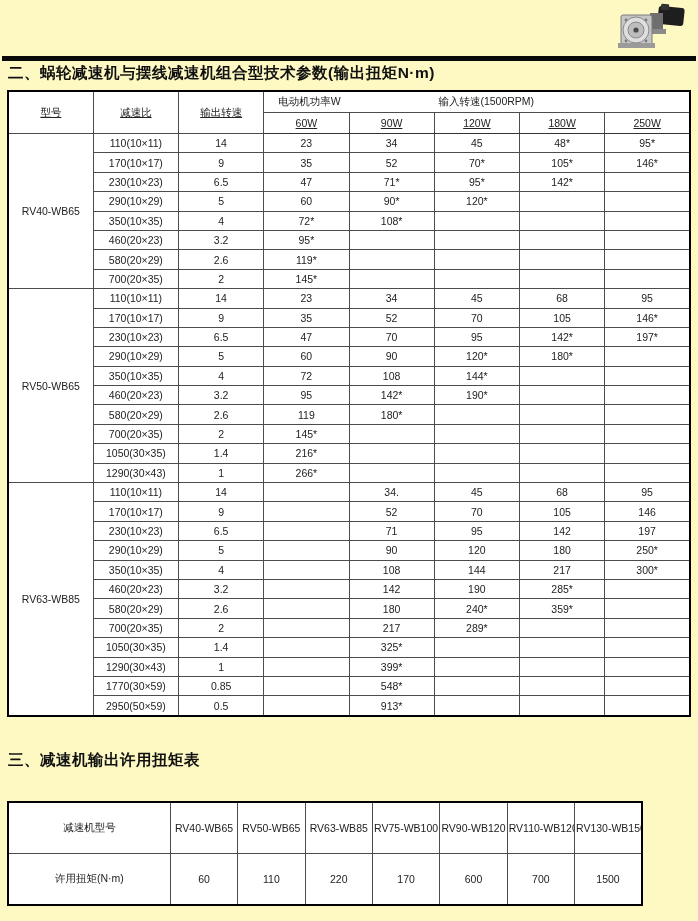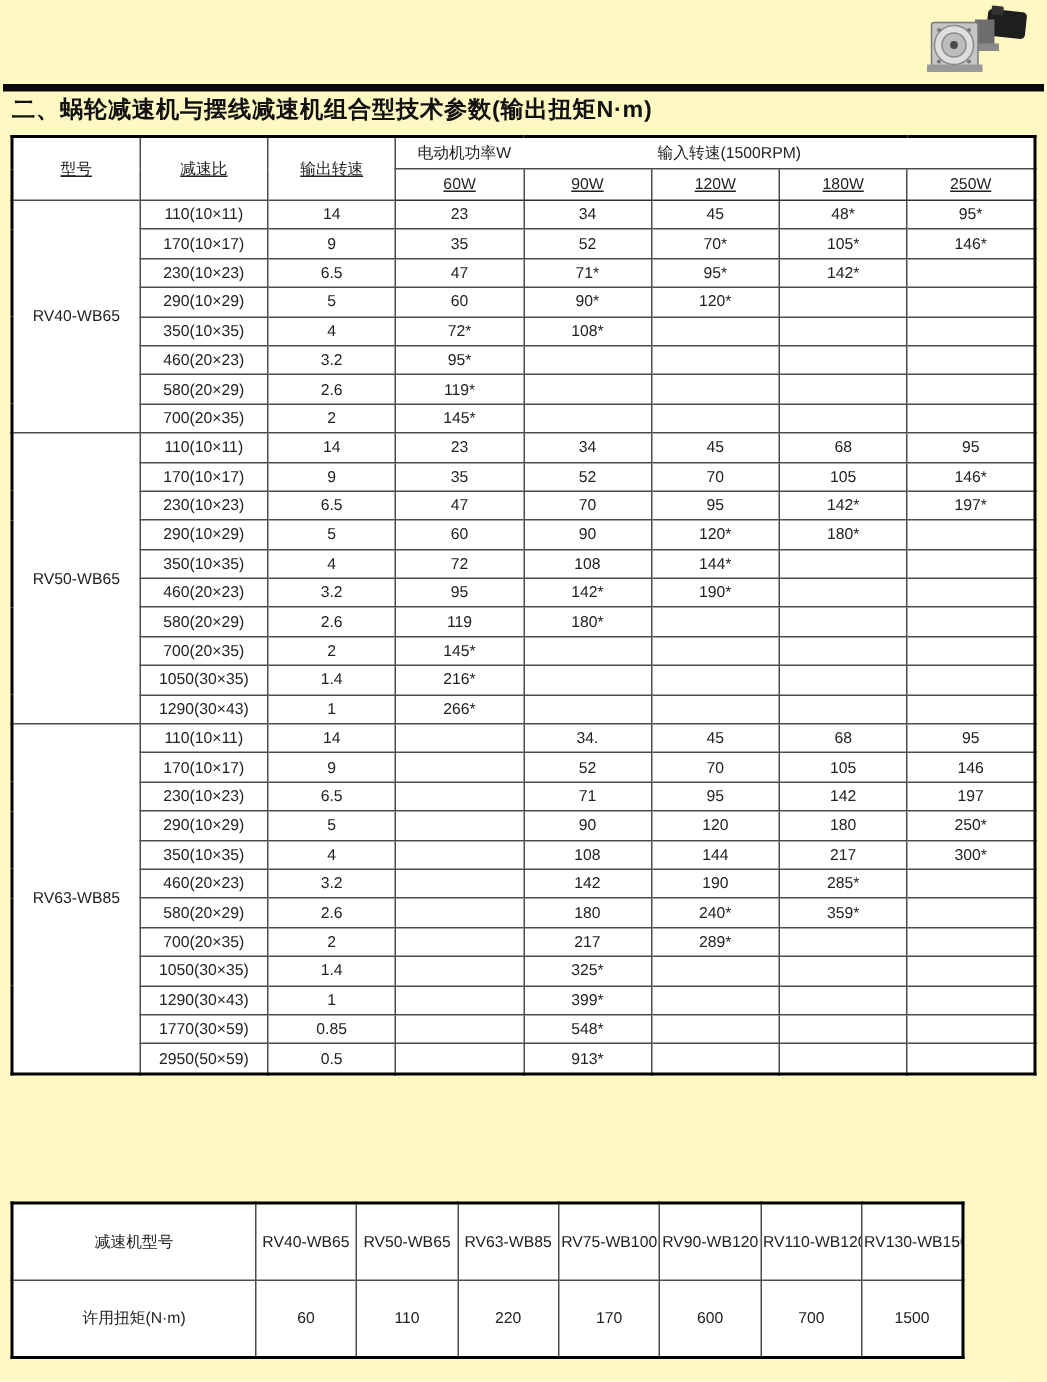--- a/index.html
+++ b/index.html
@@ -371,20 +371,21 @@
           <td>0.5</td>
           <td></td>
           <td>913*</td>
           <td></td>
           <td></td>
           <td></td>
         </tr>
       </tbody>
   </table>
 
+  <h2 class="sec-title sec3">三、减速机输出许用扭矩表</h2>
 
   <table class="torque-table">
     <colgroup>
       <col class="c-label">
         <col>
         <col>
         <col>
         <col>
         <col>
         <col>

